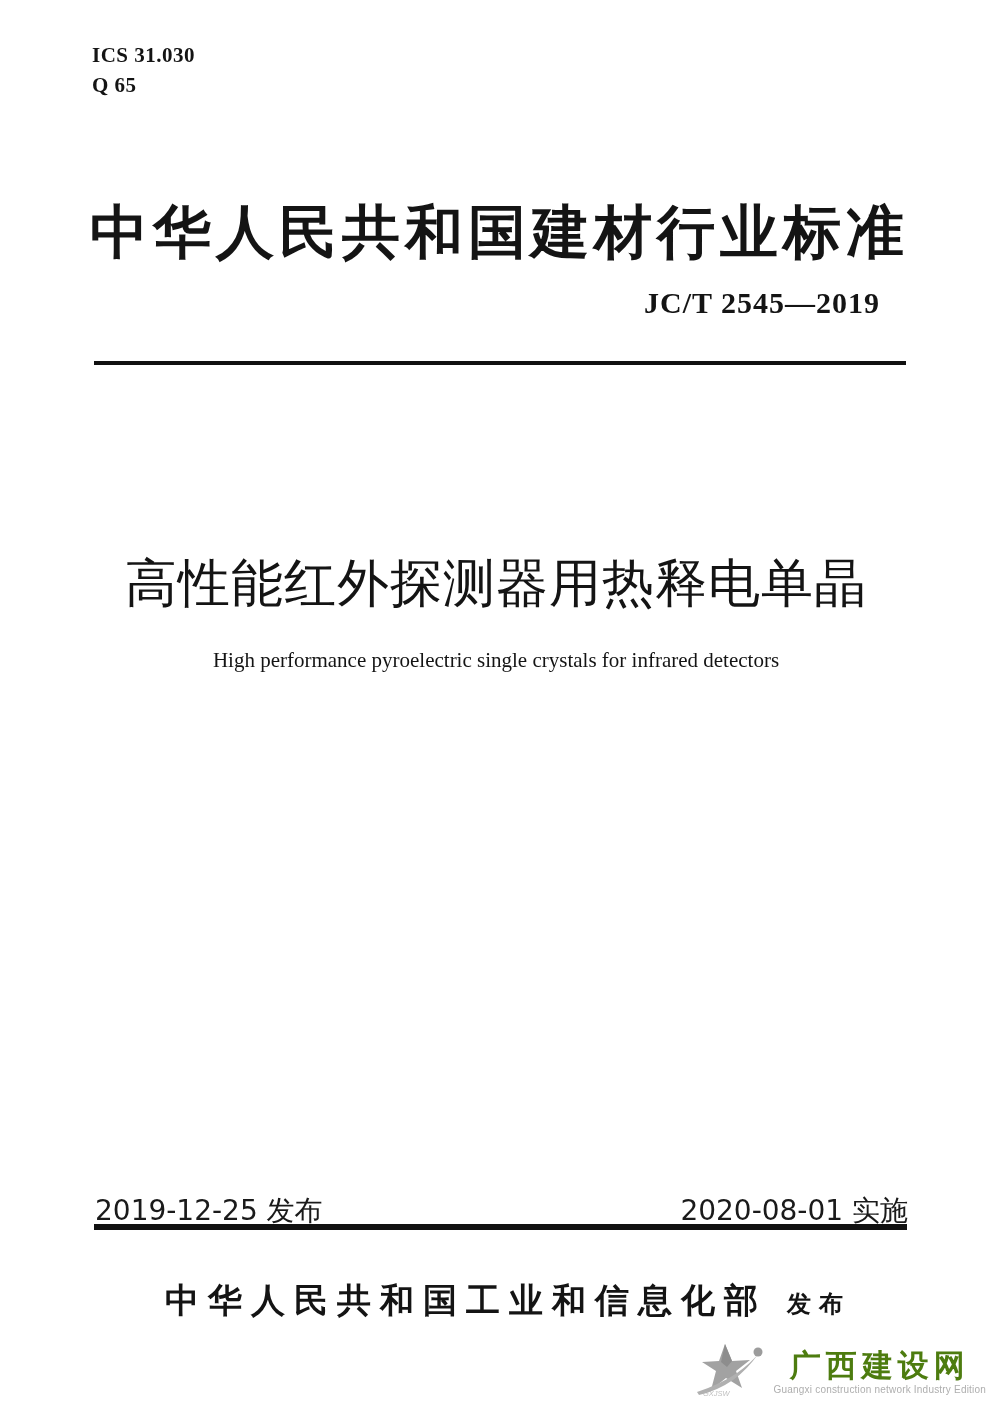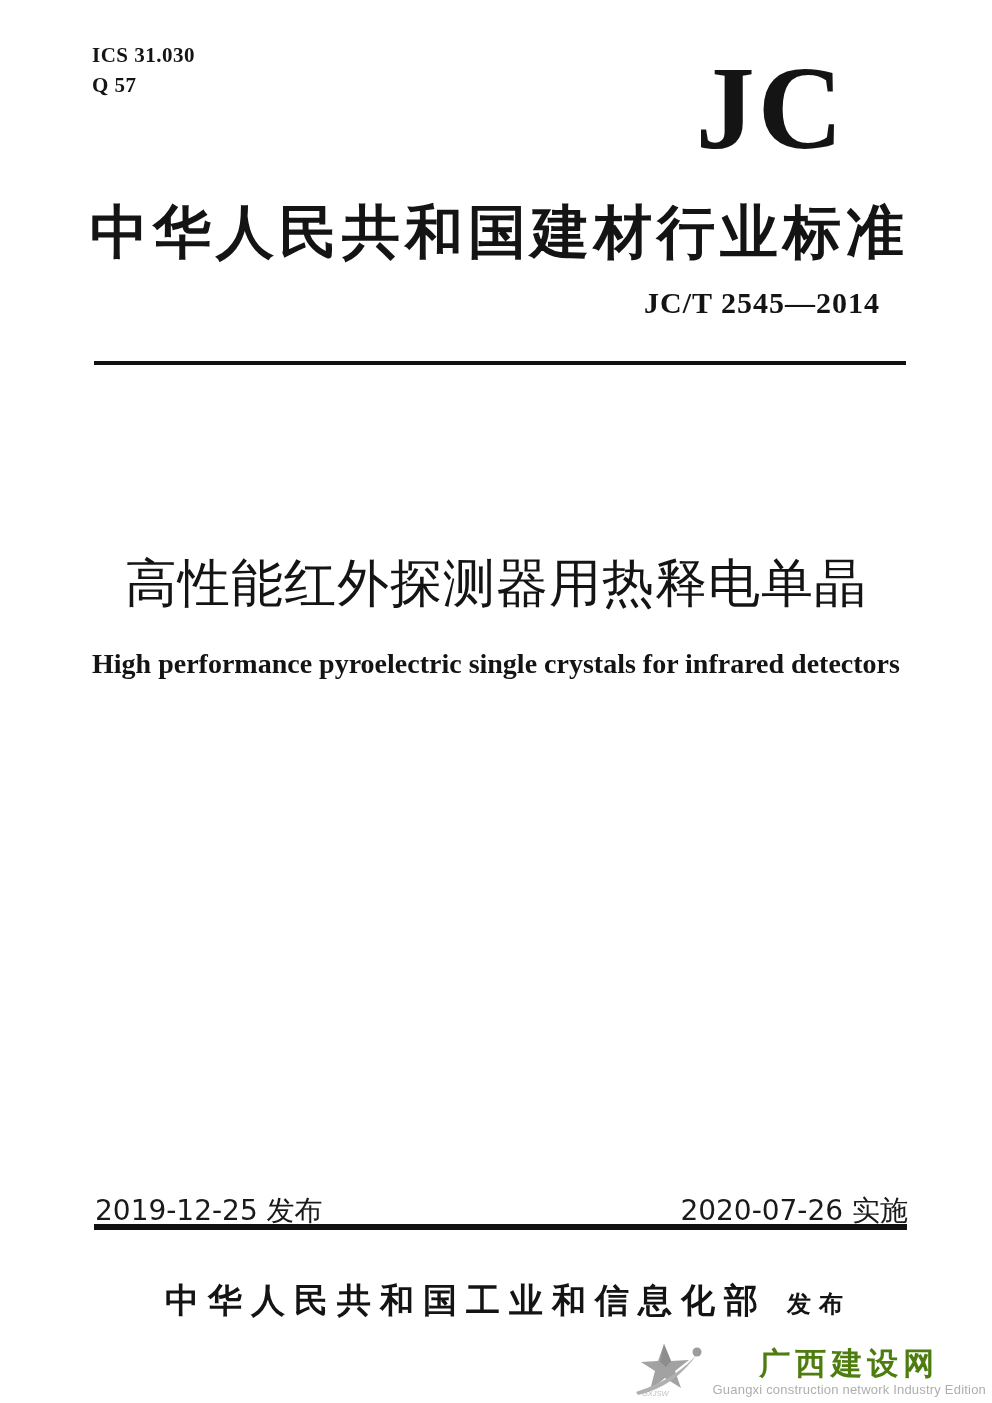--- a/index.html
+++ b/index.html
@@ -74,22 +74,22 @@
     font-weight: normal;
     letter-spacing: 1px;
     font-family: "Liberation Sans", "DejaVu Sans", sans-serif;
   }
   .main-title-en {
     position: absolute;
     top: 648px;
     left: 0;
     width: 100%;
     text-align: center;
-    font-size: 28px;
-    font-weight: bold;
+    font-size: 21px;
+    font-weight: normal;
     font-family: "Liberation Serif", "DejaVu Serif", serif;
   }
   .dates-row {
     position: absolute;
     top: 1192px;
     left: 95px;
     right: 84px;
     display: flex;
     justify-content: space-between;
     align-items: baseline;
@@ -141,53 +141,52 @@
   .wm-name {
     font-size: 31px;
     color: #4d7c0f;
     letter-spacing: 5px;
     font-weight: bold;
     line-height: 1.1;
     font-family: "Liberation Serif", "DejaVu Serif", serif;
     white-space: nowrap;
   }
   .wm-caption {
-    font-size: 13px;
+    font-size: 10px;
     color: #aeaeae;
     letter-spacing: 0.2px;
     font-family: "Liberation Sans", "DejaVu Sans", sans-serif;
     white-space: nowrap;
     text-align: right;
   }
 </style>
 </head>
 <body>
 
 <div class="page">
 
   <div class="ics-block">
     <div>ICS 31.030</div>
-    <div>Q 57</div>
-  </div>
-
-  <div class="jc-logo">JC</div>
+    <div>Q 65</div>
+  </div>
+
 
   <div class="category-title">中华人民共和国建材行业标准</div>
 
-  <div class="standard-number">JC/T 2545—2014</div>
+  <div class="standard-number">JC/T 2545—2019</div>
 
   <div class="rule-thin"></div>
 
   <div class="main-title-zh">高性能红外探测器用热释电单晶</div>
 
   <div class="main-title-en">High performance pyroelectric single crystals for infrared detectors</div>
 
   <div class="dates-row">
     <span>2019-12-25 发布</span>
-    <span>2020-07-26 实施</span>
+    <span>2020-08-01 实施</span>
   </div>
 
   <div class="rule-thick"></div>
 
   <div class="ministry-row">
     <span class="ministry-name">中华人民共和国工业和信息化部</span>
     <span class="issued-label">发布</span>
   </div>
 
   <div class="watermark">

